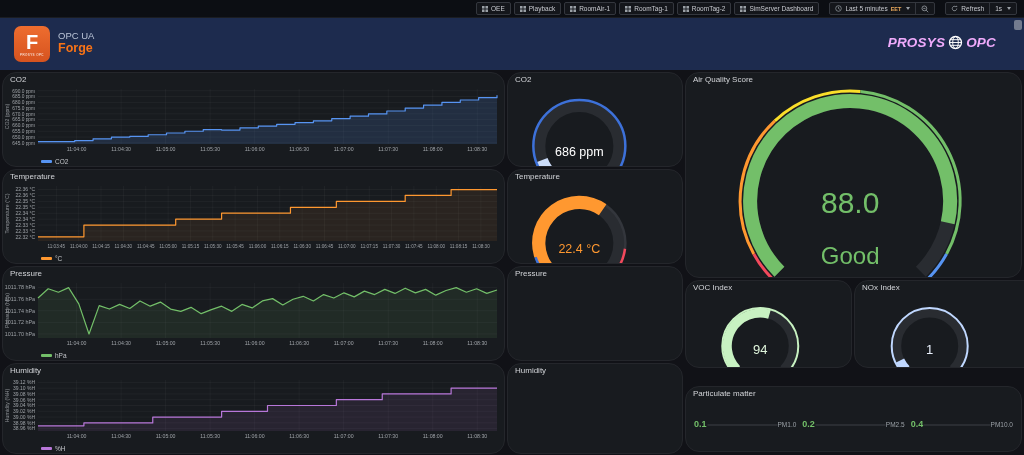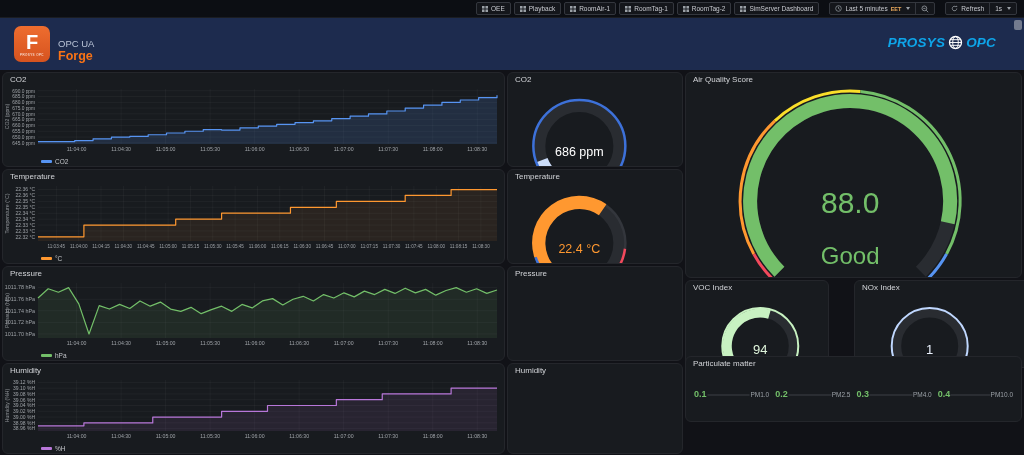--- a/index.html
+++ b/index.html
@@ -19,48 +19,48 @@
   .tz{color:#e8a85c;font-weight:700;font-size:5.5px;}
   .caret{width:0;height:0;border-left:2.5px solid transparent;border-right:2.5px solid transparent;
     border-top:3px solid #9aa0a6;margin-left:2px;}
   
   .header{position:absolute;top:18px;left:0;width:1024px;height:52px;background:#1d2b4e;}
   .logo{position:absolute;left:14px;top:8px;width:36px;height:36px;border-radius:7px;
     background:linear-gradient(#ee6d2f,#d6531f);display:flex;flex-direction:column;
     align-items:center;justify-content:center;}
   .logo-f{color:#fff;font-size:20px;font-weight:800;line-height:20px;}
   .logo-cap{color:#fff;font-size:3px;letter-spacing:.4px;margin-top:1px;white-space:nowrap;}
-  .app-name{position:absolute;left:58px;top:20px;}
+  .app-name{position:absolute;left:58px;top:12px;}
   .line1{color:#b9c3d6;font-size:9.5px;line-height:11px;}
   .line2{color:#f97316;font-size:12.5px;font-weight:700;line-height:14px;}
-  .brand{position:absolute;right:28px;top:17px;display:flex;align-items:center;gap:3px;color:#0ea5e9;}
+  .brand{position:absolute;right:28px;top:17px;display:flex;align-items:center;gap:3px;color:#f0abfc;}
   .brand-txt{font-size:13.5px;font-weight:800;font-style:italic;letter-spacing:.2px;}
   .corner-chip{position:absolute;right:2px;top:2px;width:8px;height:10px;border-radius:2px;
     background:#b9bdc4;opacity:.55;}
   
-  .panel{position:absolute;background:#181b1f;border:1px solid #24262b;border-radius:6px;}
+  .panel{position:absolute;background:#181b1f;border:1px solid #24262b;border-radius:14px;}
   .ptitle{position:absolute;top:0;left:0;right:0;height:13px;display:flex;align-items:center;
     padding-left:7px;color:#d2d4d8;font-size:8px;font-weight:500;cursor:pointer;}
   .chart{position:absolute;left:1px;right:2px;top:13px;bottom:13px;}
   .legend{position:absolute;left:38px;bottom:1px;display:flex;align-items:center;gap:3px;
     font-size:6.5px;color:#c3c5c9;cursor:pointer;}
   .lswatch{width:11px;height:2.5px;border-radius:1px;background:#888;}
   .gwrap{position:absolute;left:0;right:0;top:13px;bottom:0;}
   #p1{left:2px;top:72px;width:503px;height:95px}
   #p2{left:2px;top:169px;width:503px;height:95px}
   #p3{left:2px;top:266px;width:503px;height:95px}
   #p4{left:2px;top:363px;width:503px;height:91px}
   #g1{left:507px;top:72px;width:176px;height:95px}
   #g2{left:507px;top:169px;width:176px;height:95px}
   #g3{left:507px;top:266px;width:176px;height:95px}
   #g4{left:507px;top:363px;width:176px;height:91px}
   #aq{left:685px;top:72px;width:337px;height:206px}
-  #voc{left:685px;top:280px;width:144px;height:88px}
+  #voc{left:685px;top:280px;width:167px;height:88px}
   #nox{left:854px;top:280px;width:193px;height:88px}
-  #pm{left:685px;top:356px;width:337px;height:66px}
+  #pm{left:685px;top:386px;width:337px;height:66px}
   
   .pm-row{position:absolute;top:14px;left:8px;right:8px;bottom:3px;display:flex;gap:6px;}
   .pm-col{flex:1;display:flex;flex-direction:row;align-items:center;}
   .pm-val{font-size:9px;color:#73BF69;font-weight:700;height:11px;line-height:11px;}
   .pm-bar{width:100%;flex:1;background:#212429;border:1px solid #2a2d32;border-radius:1px;
     position:relative;overflow:hidden;}
   .pm-fill{position:absolute;left:0;right:0;bottom:0;background:#73BF69;border-top:1px solid #a9e4a0;}
   .pm-label{font-size:6.5px;color:#9aa0a6;height:10px;display:flex;align-items:center;}
   svg{display:block;}
 </style>
@@ -515,27 +515,20 @@
         <div class="pm-label">PM1.0</div>
       </div>
       <div class="pm-col">
         <div class="pm-val">0.2</div>
         <div class="pm-bar">
           <div class="pm-fill" style="height:13%"></div>
         </div>
         <div class="pm-label">PM2.5</div>
       </div>
       <div class="pm-col">
-        <div class="pm-val">0.3</div>
-        <div class="pm-bar">
-          <div class="pm-fill" style="height:19%"></div>
-        </div>
-        <div class="pm-label">PM4.0</div>
-      </div>
-      <div class="pm-col">
         <div class="pm-val">0.4</div>
         <div class="pm-bar">
           <div class="pm-fill" style="height:26%"></div>
         </div>
         <div class="pm-label">PM10.0</div>
       </div>
     </div>
 </div>
 
 </body></html>

